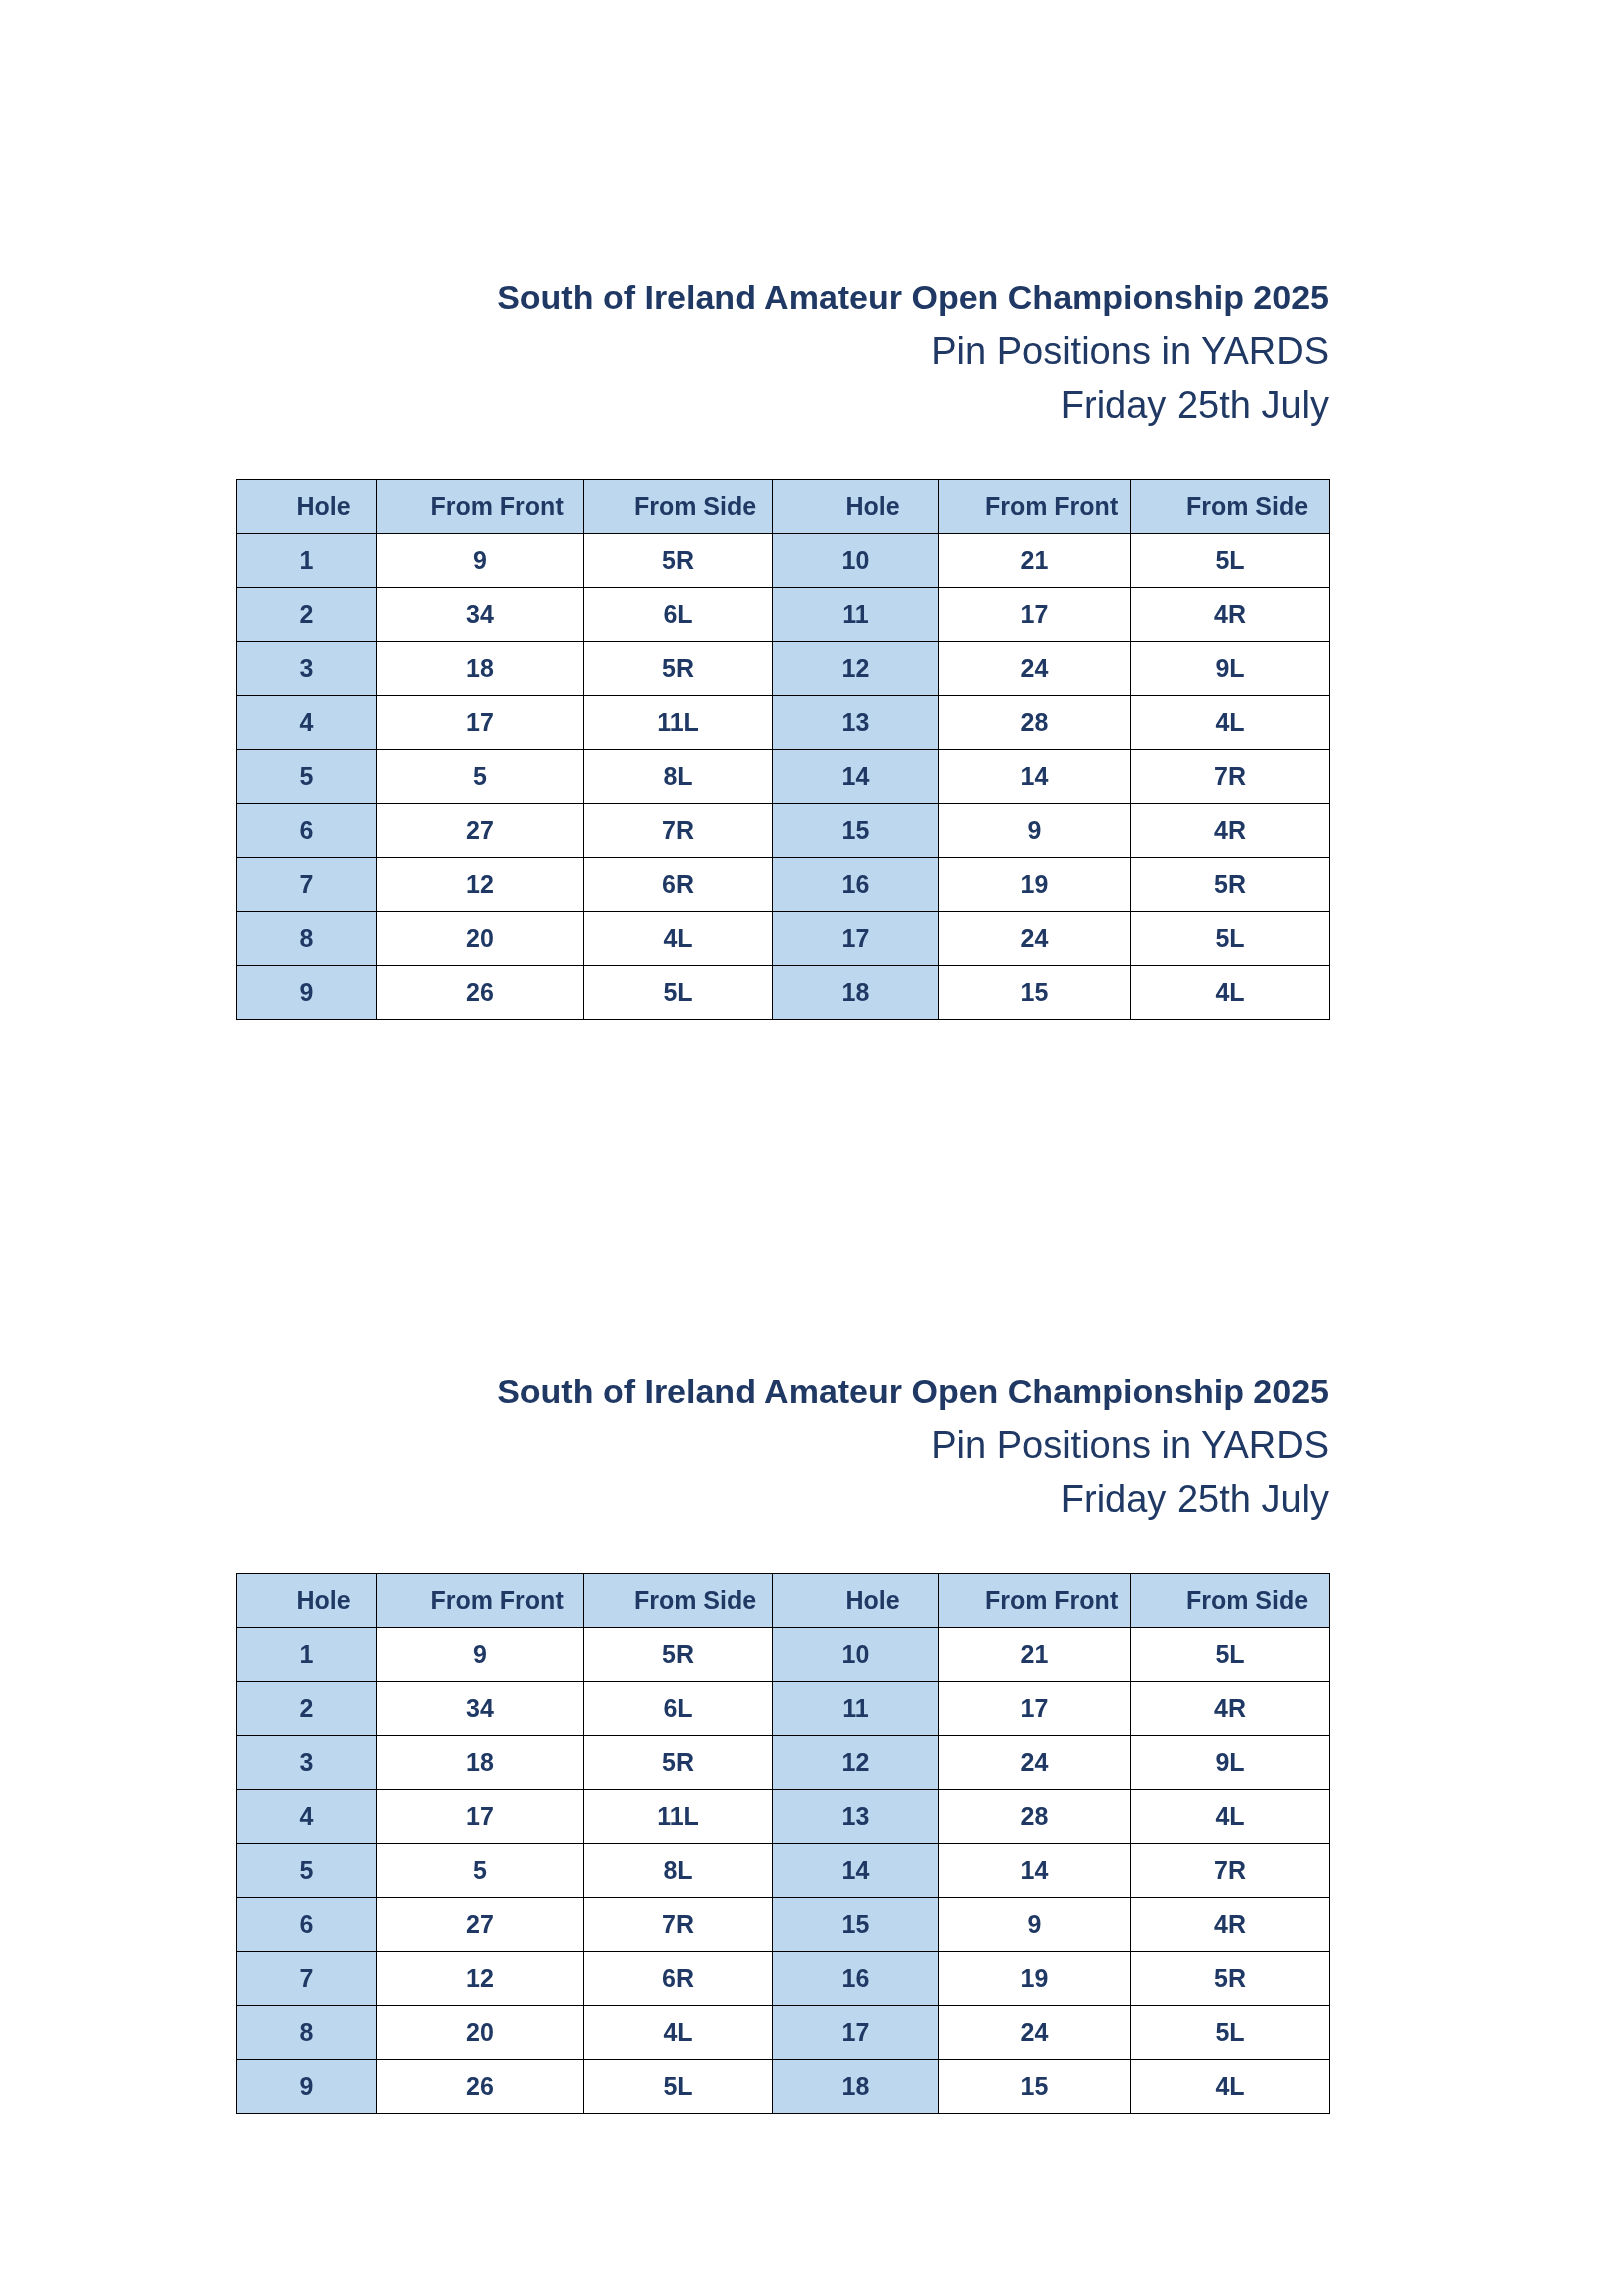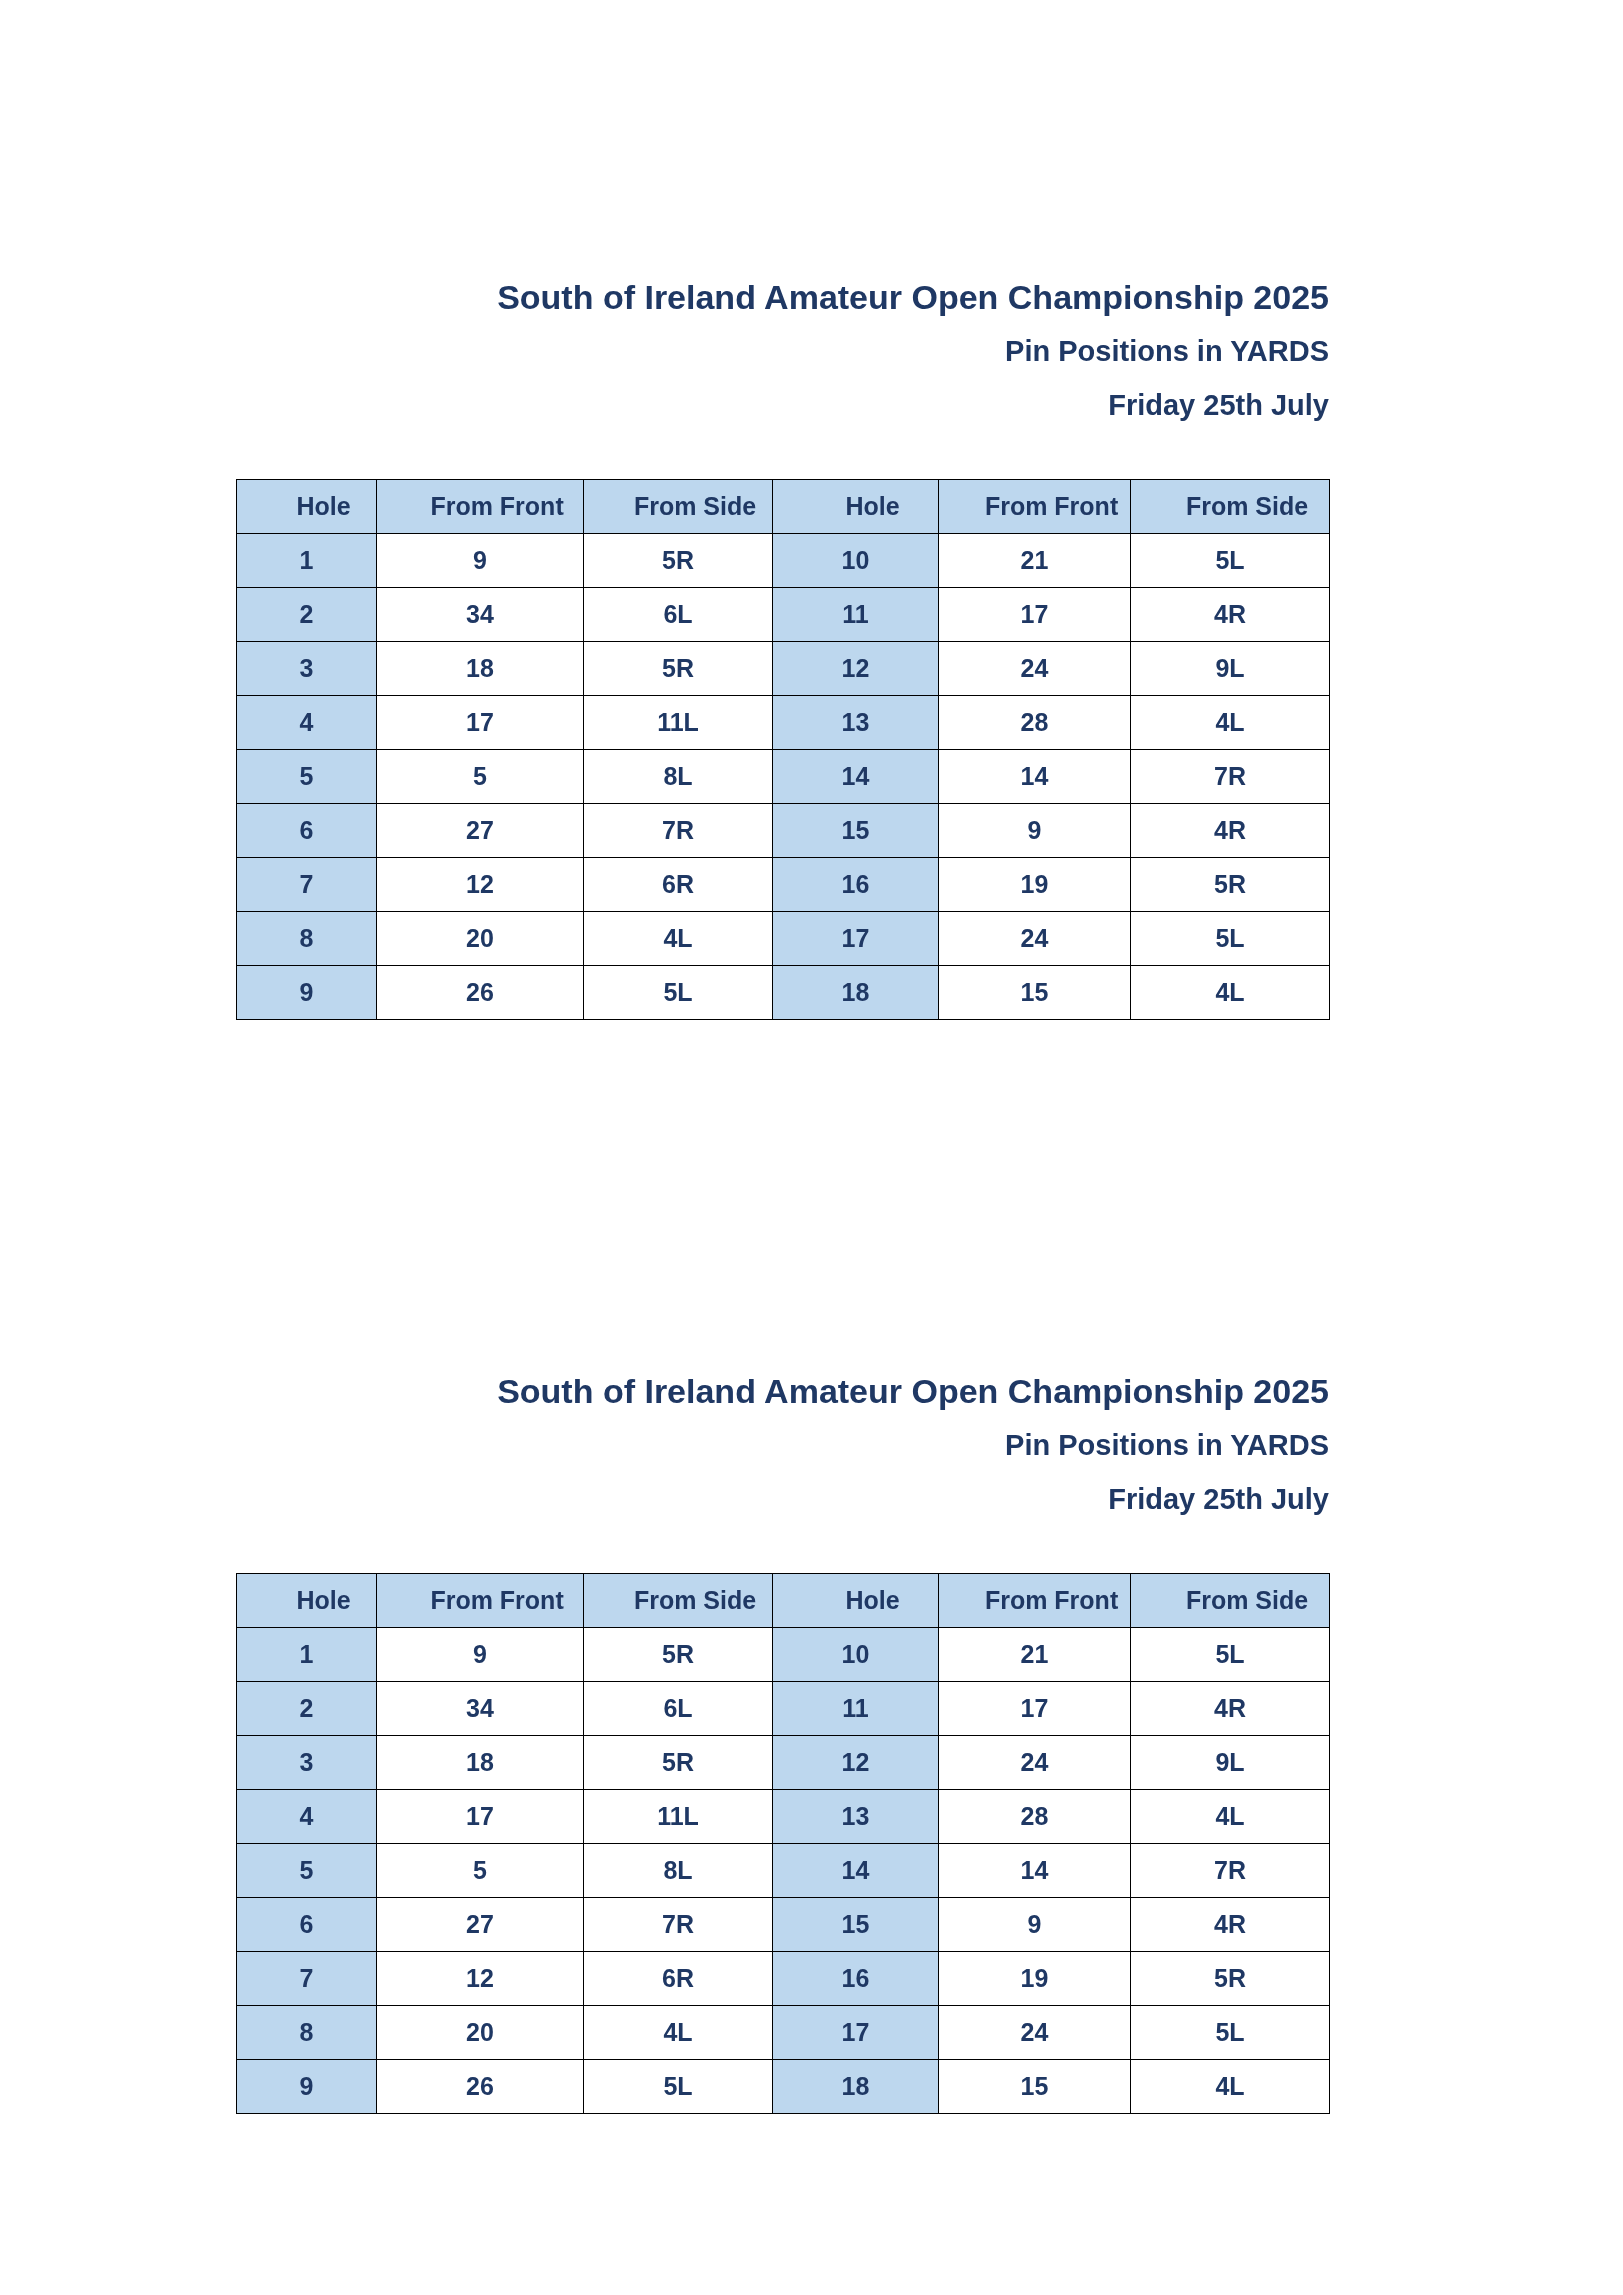--- a/index.html
+++ b/index.html
@@ -34,22 +34,22 @@
     text-align: right;
     margin-bottom: 47px;
   }
   .title-main {
     font-size: 34px;
     font-weight: bold;
     line-height: 54px;
     color: var(--text-color);
   }
   .title-sub, .title-date {
-    font-size: 29px;
-    font-weight: bold;
+    font-size: 38px;
+    font-weight: normal;
     line-height: 54px;
     color: var(--text-color);
   }
   table.pin-table {
     border-collapse: collapse;
     table-layout: fixed;
     width: 1093px;
   }
   .pin-table th, .pin-table td {
     border: 1.6px solid var(--border-color);

